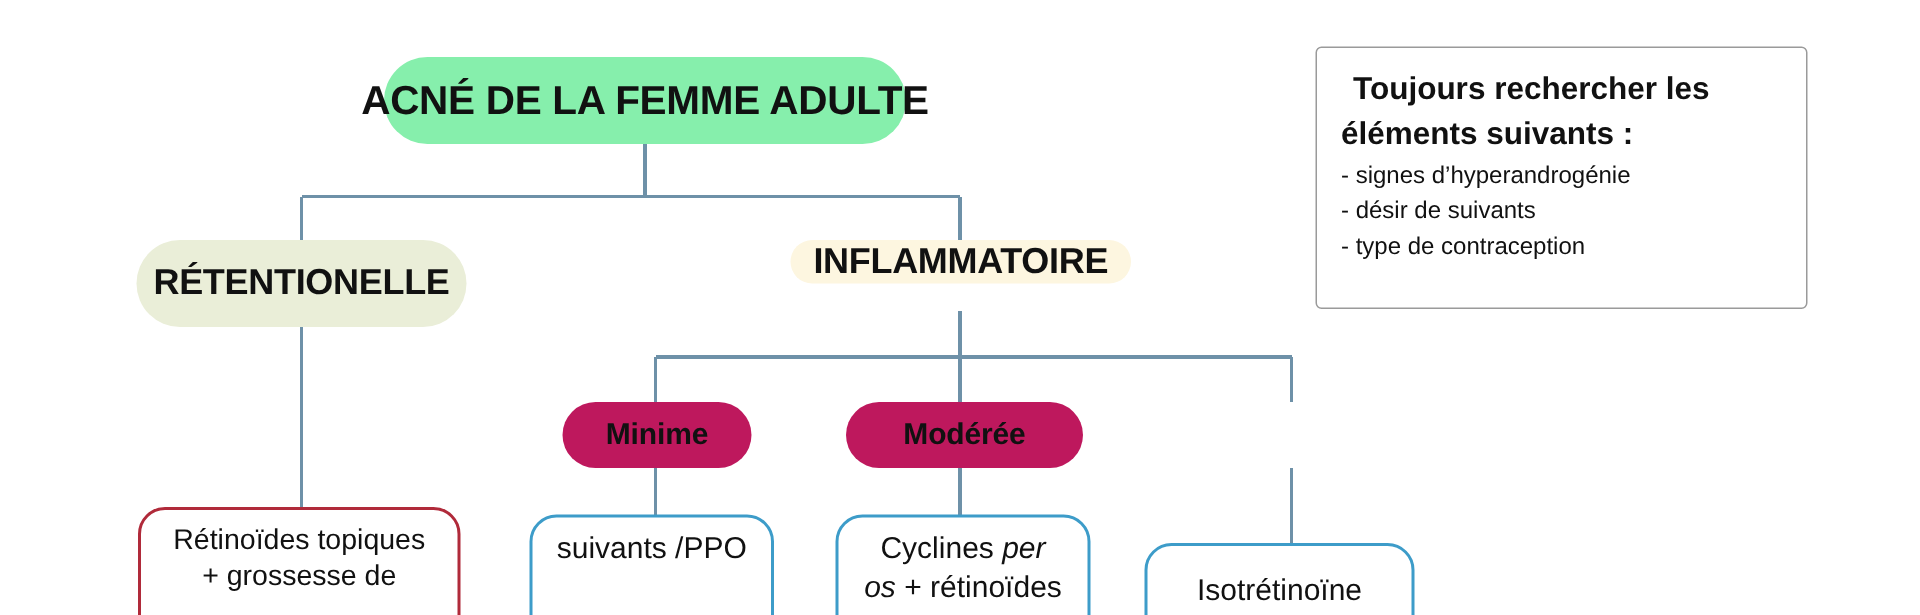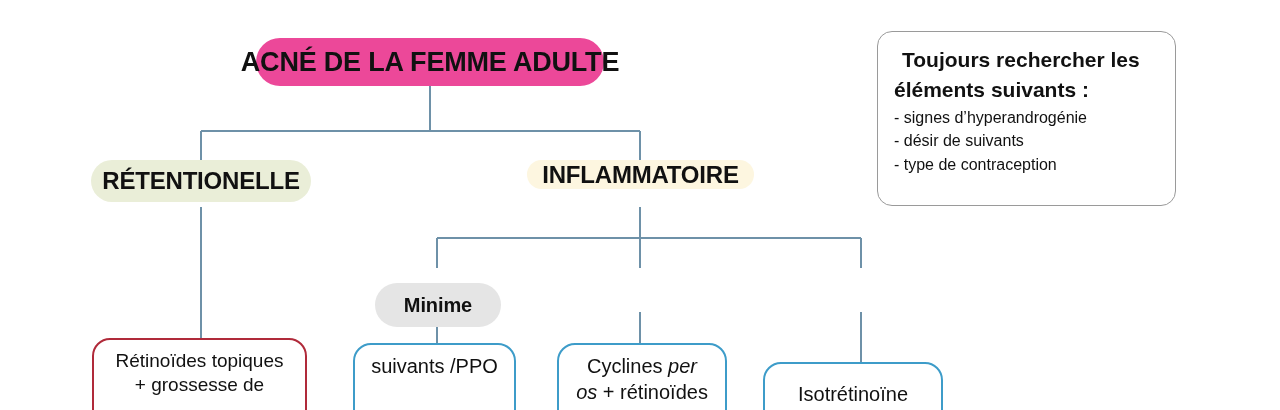--- a/index.html
+++ b/index.html
@@ -42,53 +42,53 @@
     justify-content: center;
     text-align: center;
     border-radius: 999px;
     white-space: nowrap;
   }
 
   .node-root {
     left: 256px;
     top: 38px;
     width: 348px;
-    height: 48px;
-    background: #ec4899;
+    height: 58px;
+    background: #86efac;
     font-size: 27px;
     font-weight: 700;
     letter-spacing: -0.2px;
   }
 
   .node-retentionelle {
     left: 91px;
     top: 160px;
     width: 220px;
-    height: 42px;
+    height: 58px;
     background: #eaeed8;
     font-size: 24px;
     font-weight: 700;
     letter-spacing: -0.2px;
   }
 
   .node-inflammatoire {
     left: 527px;
     top: 160px;
     width: 227px;
     height: 29px;
     background: #fdf6e0;
     font-size: 24px;
     font-weight: 700;
     letter-spacing: -0.2px;
   }
 
   .node-sev {
-    top: 283px;
+    top: 268px;
     height: 44px;
-    background: #e5e5e5;
+    background: #be185d;
     font-size: 20px;
     font-weight: 700;
     letter-spacing: -0.1px;
   }
   .node-minime   { left: 375px; width: 126px; }
   .node-moderee  { left: 564px; width: 158px; }
   .node-severe   { left: 799px; width: 108px; }
 
   
   .tx {
@@ -142,25 +142,25 @@
     border: 2.5px solid #3d9cc9;
     font-size: 20px;
     padding-top: 18px;
   }
 
   
   .note-box {
     position: absolute;
     left: 877px;
     top: 31px;
-    width: 299px;
+    width: 328px;
     height: 175px;
     box-sizing: border-box;
     border: 1.6px solid #9a9a9a;
-    border-radius: 15px;
+    border-radius: 4px;
     background: #ffffff;
     padding: 13px 16px 10px 16px;
   }
   .note-title {
     font-size: 21px;
     font-weight: 700;
     line-height: 1.42;
     margin: 0 0 1px 0;
     text-indent: 8px;
   }
@@ -203,20 +203,21 @@
   </svg>
 
   <div class="node node-root">ACNÉ DE LA FEMME ADULTE</div>
 
   <div class="node node-retentionelle">RÉTENTIONELLE</div>
 
   <div class="node node-inflammatoire">INFLAMMATOIRE</div>
 
   <div class="node node-sev node-minime">Minime</div>
 
+  <div class="node node-sev node-moderee">Modérée</div>
 
 
   <div class="tx tx-retentionelle">
     <span class="tx-line">Rétinoïdes topiques</span>
     <span class="tx-line">+ grossesse de</span>
   </div>
 
   <div class="tx tx-minime">
     <span class="tx-line">suivants /PPO</span>
   </div>

